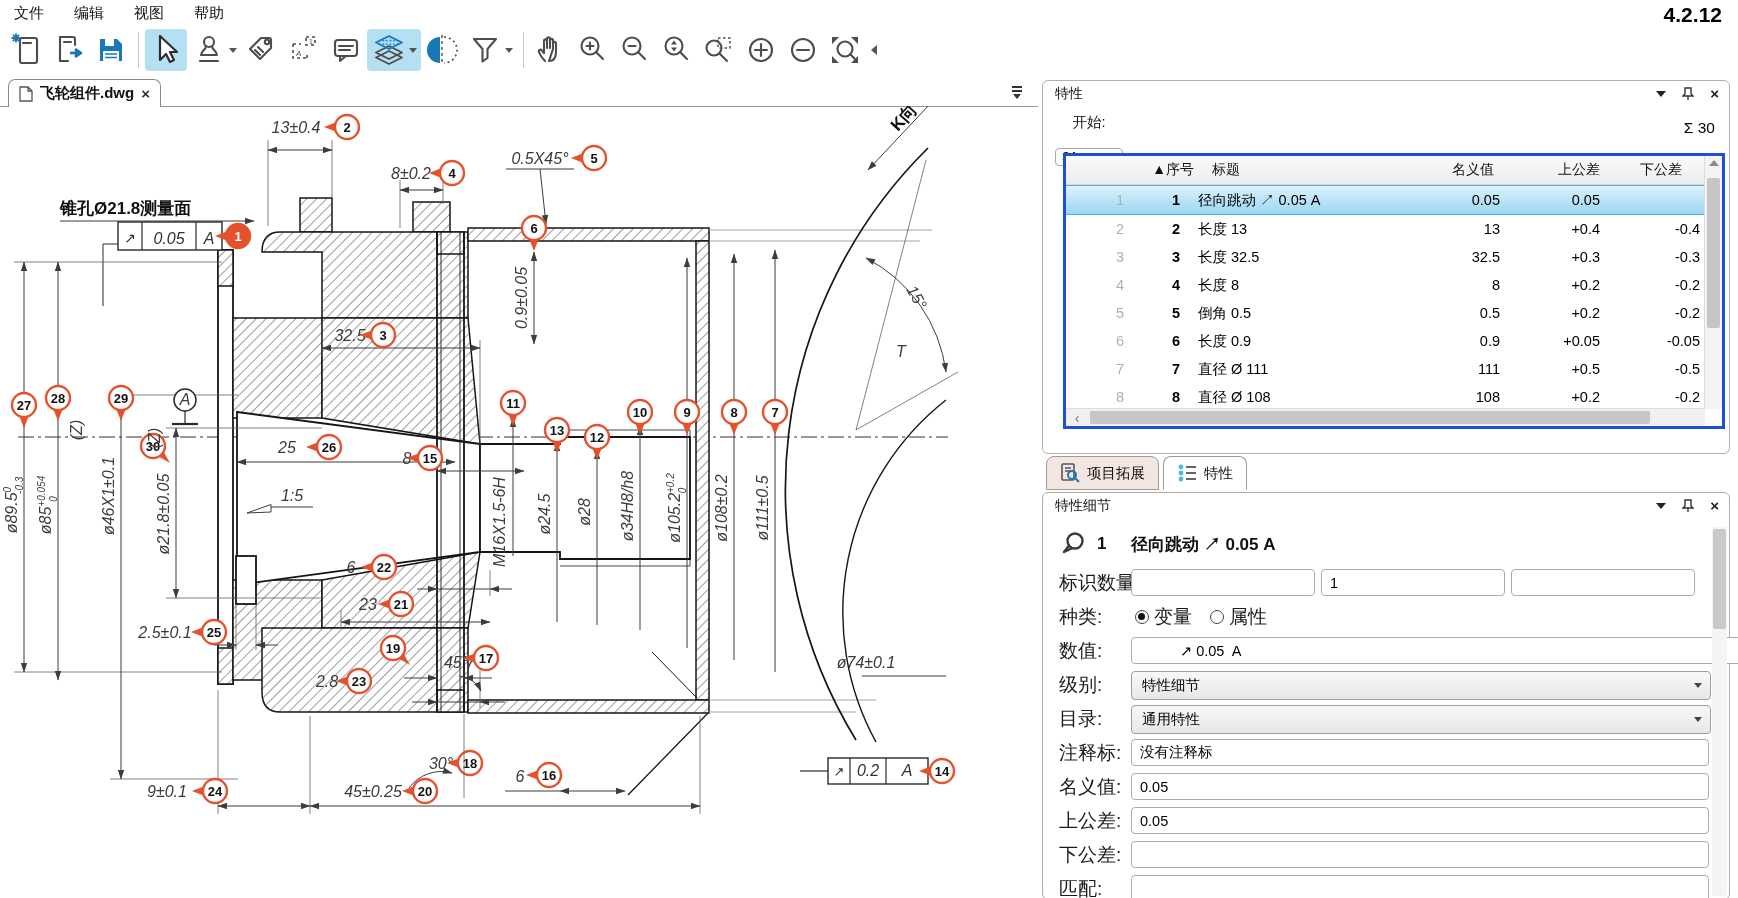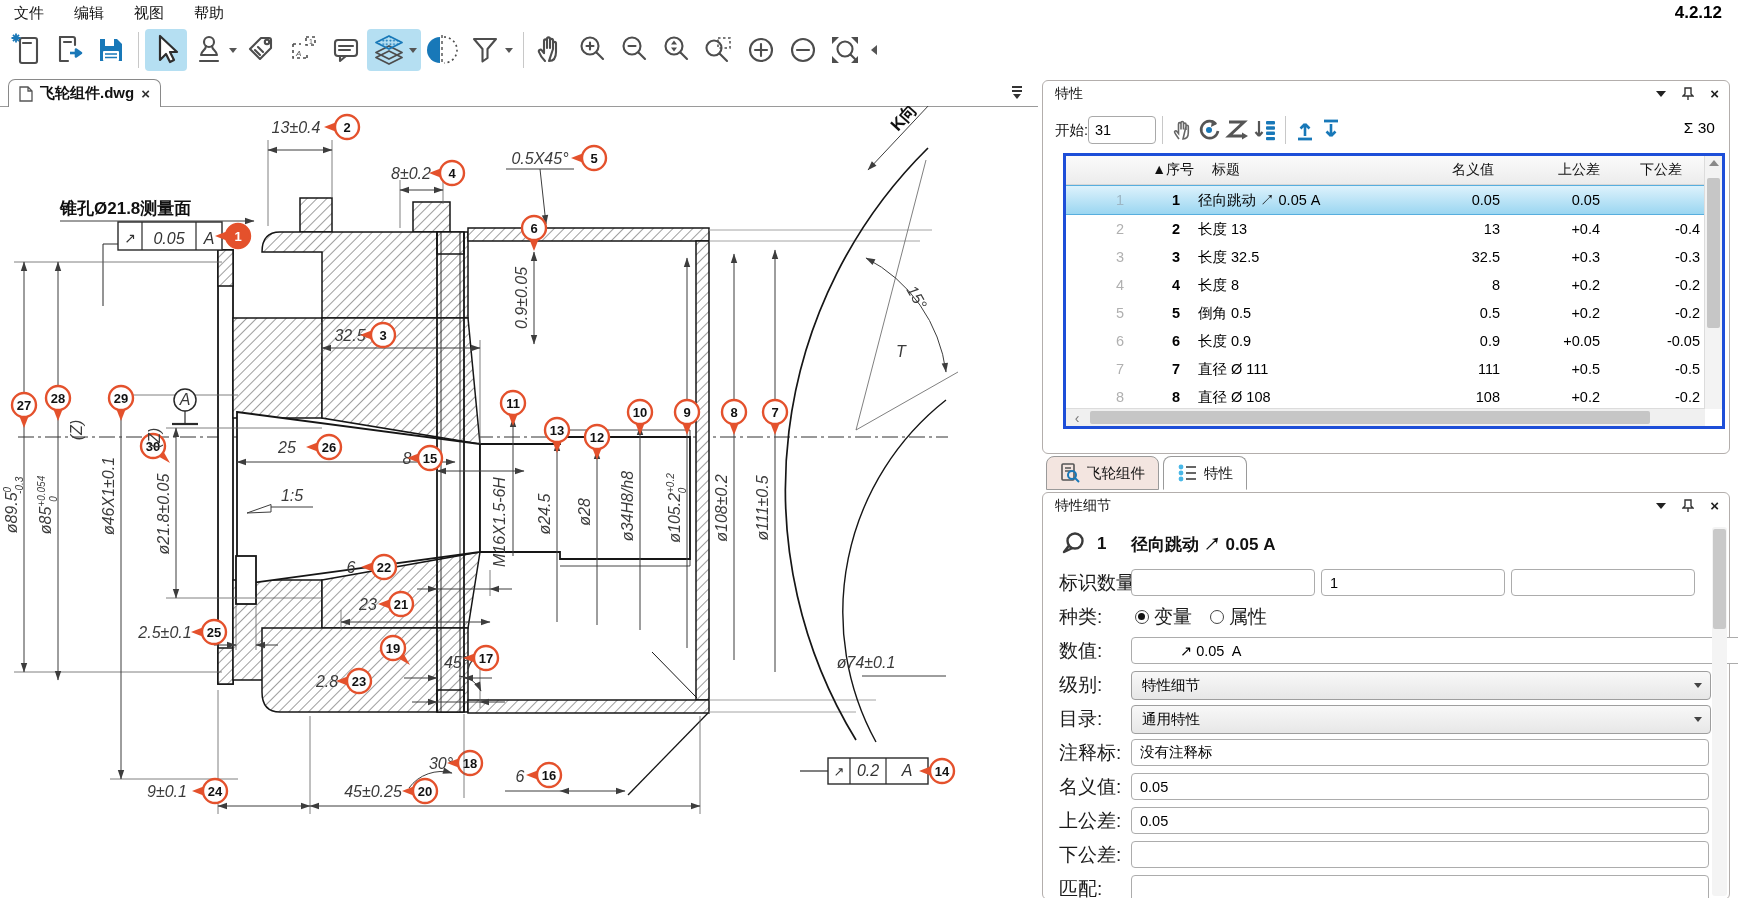--- a/index.html
+++ b/index.html
@@ -1,41 +1,41 @@
 <!DOCTYPE html>
 <html><head>
 <meta charset="utf-8">
 <style>
   html,body{margin:0;padding:0;background:#fff;}
   body{width:1738px;height:898px;overflow:hidden;font-family:"Liberation Sans",sans-serif;}
   #app{position:relative;width:1738px;height:898px;background:#fff;}
   
   .menubar{position:absolute;top:0;left:0;right:0;height:26px;display:flex;align-items:center;padding-left:14px;font-size:15px;color:#121212;}
   .mi{margin-right:30px;cursor:default;}
-  .ver{position:absolute;right:16px;top:3px;font-weight:bold;font-size:17px;color:#000;}
+  .ver{position:absolute;right:16px;top:3px;font-weight:bold;font-size:21px;color:#000;}
   .toolbar{position:absolute;top:26px;left:0;right:0;height:48px;display:flex;align-items:center;padding-left:6px;}
   .tb{width:42px;height:42px;border-radius:4px;display:flex;align-items:center;justify-content:center;flex:0 0 auto;}
   .tb.act{background:#b5dff2;}
   .car{width:0;height:0;border-left:4px solid transparent;border-right:4px solid transparent;border-top:5px solid #555;margin-left:2px;flex:0 0 auto;}
   .sepv{width:1px;height:36px;background:#c8c8c8;margin:0 6px;flex:0 0 auto;}
   .ticon{stroke:#4d4d4d;stroke-width:2.1;fill:none;stroke-linecap:round;stroke-linejoin:round;}
   
   .tabbar{position:absolute;top:78px;left:0;width:1038px;height:28px;border-bottom:1px solid #9a9a9a;background:#fff;}
   .dtab{position:absolute;left:8px;top:1px;height:27px;background:#fff;border:1px solid #898989;border-bottom:none;border-radius:7px 7px 0 0;display:flex;align-items:center;padding:0 10px;gap:7px;font-size:15px;font-weight:bold;color:#111;}
   .dtab .x{font-weight:bold;font-size:15px;color:#333;cursor:pointer;}
   .tabmenu{position:absolute;right:14px;top:7px;width:14px;height:14px;}
   
   .panel{position:absolute;background:#fff;border:1px solid #b3aeac;border-radius:6px;}
   #pprops{left:1042px;top:80px;width:686px;height:372px;}
   #pdet{left:1042px;top:492px;width:686px;height:406px;}
   .ptitle{position:absolute;top:4px;left:12px;font-size:14px;color:#111;}
   .picons{position:absolute;top:6px;right:10px;display:flex;gap:16px;align-items:center;}
   .tridn{width:0;height:0;border-left:5px solid transparent;border-right:5px solid transparent;border-top:6px solid #222;}
   .xg{font-size:15px;font-weight:bold;color:#222;line-height:12px;cursor:pointer;}
-  .ctrl{position:absolute;top:32px;left:12px;height:34px;display:flex;align-items:center;gap:0;font-size:14.5px;color:#111;}
+  .ctrl{position:absolute;top:32px;left:12px;height:34px;display:flex;align-items:center;gap:16px;font-size:14.5px;color:#111;flex-direction:column;}
   .ctrl input{width:54px;height:26px;border:1px solid #a9a9a9;border-radius:4px;font-size:14.5px;padding:0 6px;font-family:inherit;}
   .sigma{position:absolute;top:38px;right:14px;font-weight:normal;font-size:15.5px;color:#000;}
   
   .ptable{position:absolute;left:20px;top:72px;width:656px;height:270px;border:3px solid #1d4ed8;background:#fff;overflow:hidden;}
   .thead{display:flex;height:28px;align-items:center;background:linear-gradient(#fbfbfb,#ececec);border-bottom:1px solid #d7d7d7;font-size:14px;color:#111;}
   .trow{display:flex;height:28px;align-items:center;font-size:14.5px;color:#000;}
   .trow.sel{background:linear-gradient(#ddf2fc,#9bd6f1);border-top:1px solid #57aede;border-bottom:1px solid #57aede;}
   .c-id{width:58px;text-align:right;padding-right:14px;color:#b0b0b0;flex:0 0 auto;}
   .trow.sel .c-id{color:#9db6c4;}
   .c-seq{width:42px;text-align:right;padding-right:6px;font-weight:bold;flex:0 0 auto;}
@@ -841,21 +841,21 @@
   </div>
 
   <div class="tabstrip">
     <div class="ttab inact">
       <svg width="20" height="20">
           <rect x="2" y="1" width="12" height="16" rx="1" fill="none" stroke="#555" stroke-width="1.6"></rect>
           <path d="M5,5 h6 M5,8 h6" stroke="#555" stroke-width="1.3"></path>
           <circle cx="12" cy="12" r="4" fill="none" stroke="#1878b8" stroke-width="2"></circle>
           <line x1="15" y1="15" x2="19" y2="19" stroke="#1878b8" stroke-width="2"></line>
         </svg>
-      <span>飞轮组件</span>
+      <span>项目拓展</span>
     </div>
     <div class="ttab act2">
       <svg width="20" height="20">
           <g fill="#49b8e8">
             <circle cx="4" cy="4" r="2.4"></circle>
             <circle cx="4" cy="10" r="2.4"></circle>
             <circle cx="4" cy="16" r="2.4"></circle>
           </g>
           <g stroke="#666" stroke-width="2">
             <line x1="9" y1="4" x2="19" y2="4"></line>

